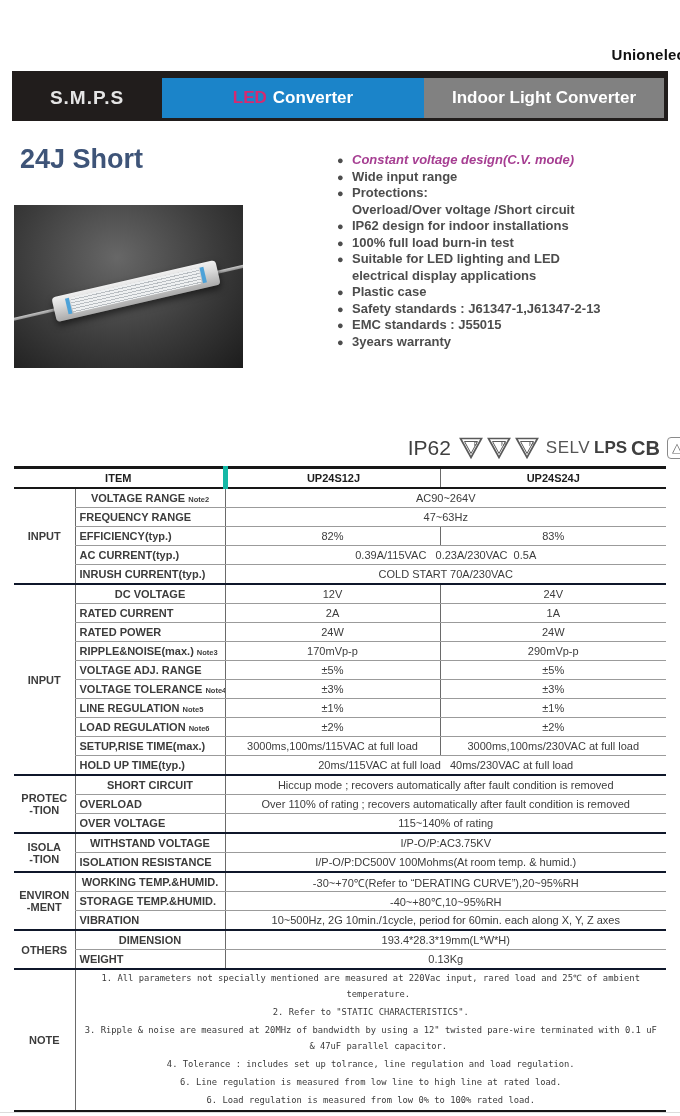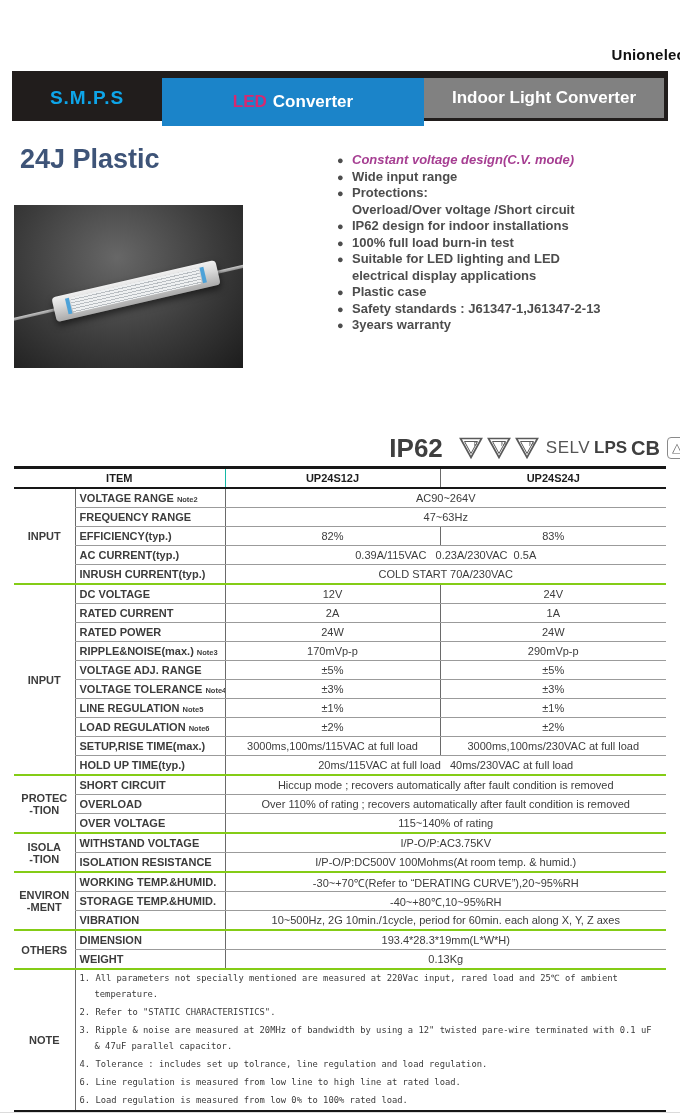--- a/index.html
+++ b/index.html
@@ -3,22 +3,22 @@
 <meta charset="utf-8">
 <style>
   html,body{margin:0;padding:0;background:#fff;}
   .page{position:relative;width:680px;height:1116px;background:#fff;overflow:hidden;
         font-family:"Liberation Sans",sans-serif;color:#3c3c3c;padding-left:40px;}
   
   .brand{position:absolute;top:46px;right:12px;font-size:15px;font-weight:bold;color:#111;letter-spacing:0.2px;}
   
   .banner{position:absolute;left:12px;top:71px;width:656px;height:50px;background:#211d1c;}
   .seg-black{position:absolute;left:0;top:7px;width:150px;height:40px;display:flex;align-items:center;justify-content:center;}
-  .seg-black span{color:#0ea5e9;font-weight:bold;font-size:19px;letter-spacing:1px;}
-  .seg-blue{position:absolute;left:150px;top:7px;width:262px;height:48px;background:#1b84c9;display:flex;align-items:center;justify-content:center;}
+  .seg-black span{color:#e5e5e5;font-weight:bold;font-size:19px;letter-spacing:1px;}
+  .seg-blue{position:absolute;left:150px;top:7px;width:262px;height:40px;background:#1b84c9;display:flex;align-items:center;justify-content:center;}
   .seg-blue span{color:#fff;font-weight:bold;font-size:17px;}
   .seg-blue .led{color:#d62a70;margin-right:6px;}
   .seg-gray{position:absolute;left:412px;top:7px;width:240px;height:40px;background:#818181;display:flex;align-items:center;justify-content:center;}
   .seg-gray span{color:#fff;font-weight:bold;font-size:17px;}
   
   .series-title{position:absolute;left:20px;top:144px;font-size:27px;font-weight:bold;color:#3e5478;}
   .series-sub{position:absolute;left:22px;top:182px;font-size:12px;line-height:15px;color:#8b8b8b;margin-top:37px;}
   
   .photo{position:absolute;left:14px;top:205px;width:229px;height:163px;
          background:radial-gradient(ellipse at 45% 32%,#676767 0%,#3c3c3c 55%,#1c1c1c 100%);overflow:hidden;}
@@ -31,40 +31,40 @@
   .device .stripeL,.device .stripeR{position:absolute;top:4px;bottom:5px;width:4px;background:#4da2d8;}
   .device .stripeL{left:13px;} .device .stripeR{right:13px;}
   
   .features{position:absolute;left:337px;top:152px;width:336px;list-style:none;margin:0;padding:0;}
   .features li{font-size:13px;font-weight:bold;color:#4d4d4d;line-height:16.5px;white-space:nowrap;}
   .features .blt{display:inline-block;width:15px;font-size:11px;color:#4d4d4d;}
   .features .noblt{display:inline-block;width:15px;}
   .features .accent{color:#a63e92;font-style:italic;}
   
   .certs{position:absolute;top:434px;right:14px;height:28px;display:flex;align-items:center;gap:4px;color:#3f3f3f;}
-  .certs .ip{font-size:26px;font-weight:bold;margin-right:12px;}
+  .certs .ip{font-size:21px;font-weight:normal;margin-right:4px;}
   .certs svg{display:block;}
   .certs .selv{font-size:17px;font-weight:normal;letter-spacing:0.5px;margin-left:3px;color:#555;}
   .certs .lps{font-size:17px;font-weight:bold;}
   .certs .cb{font-size:20px;font-weight:bold;}
   .certbox{display:inline-flex;align-items:center;border:1.5px solid #8a8a8a;border-radius:4px;height:20px;margin-left:3px;}
   .certbox .tri{font-size:13px;color:#666;padding:0 4px;border-right:1.5px solid #8a8a8a;line-height:18px;}
   .certbox .dia{font-size:13px;color:#9a9a9a;padding:0 4px;line-height:18px;}
   
   table.spec{position:absolute;left:14px;top:466px;width:652px;border-collapse:collapse;table-layout:fixed;
              border-top:3px solid #171717;border-bottom:3px solid #171717;}
   table.spec td{height:18px;padding:0 4px;font-size:11px;color:#3c3c3c;border-bottom:1px solid #9b9b9b;overflow:hidden;}
   tr.hdr td{border-bottom:2px solid #171717;font-weight:bold;text-align:center;color:#1d1d1d;}
-  tr.secstart td{border-top:2px solid #84cc16;}
+  tr.secstart td{border-top:2px solid #0f172a;text-align:center;}
   td.sec{font-weight:bold;text-align:center;font-size:10.5px;color:#222;line-height:12px;}
   td.item{font-weight:bold;font-size:10.5px;color:#333;border-left:1px solid #6a6a6a;border-right:1px solid #6a6a6a;padding-left:6px;white-space:nowrap;}
   td.item .notesup{font-size:7.5px;font-weight:bold;}
   td.v{text-align:center;white-space:pre;color:#474747;}
   td.v1{border-right:1px solid #6a6a6a;}
-  td.c-item{border-right:1px solid #14b8a6;}
+  td.c-item{border-right:5px solid #14b8a6;}
   td.c1{border-right:1px solid #6a6a6a;}
   td.notescell{border-left:1px solid #6a6a6a;padding:5px 6px;vertical-align:top;}
   .note-line{font-family:"DejaVu Sans Mono",monospace;font-size:8.8px;line-height:16px;color:#3a3a3a;
              padding-left:15px;text-indent:-15px;margin-bottom:2px;white-space:pre-wrap;}
   .footer-line{position:absolute;left:0;top:1112px;width:680px;height:1px;background:#dcdcdc;}
 </style>
 </head>
 <body>
 
 <div class="page">
@@ -77,21 +77,21 @@
     </div>
     <div class="seg-blue">
       <span class="led">LED</span>
       <span>Converter</span>
     </div>
     <div class="seg-gray">
       <span>Indoor Light Converter</span>
     </div>
   </div>
 
-  <div class="series-title">24J Plastic</div>
+  <div class="series-title">24J Short</div>
   <div class="series-sub">
     <div>24W single output</div>
     <div>with constant voltage circuit</div>
   </div>
 
   <div class="photo">
     <div class="wiregrp">
       <div class="wire"></div>
       <div class="device">
         <div class="stripeL"></div>
@@ -105,20 +105,21 @@
       <li><span class="blt">●</span><span class="accent">Constant voltage design(C.V. mode)</span></li>
       <li><span class="blt">●</span><span>Wide input range</span></li>
       <li><span class="blt">●</span><span>Protections:</span></li>
       <li><span class="noblt"></span><span>Overload/Over voltage /Short circuit</span></li>
       <li><span class="blt">●</span><span>IP62 design for indoor installations</span></li>
       <li><span class="blt">●</span><span>100% full load burn-in test</span></li>
       <li><span class="blt">●</span><span>Suitable for LED lighting and LED</span></li>
       <li><span class="noblt"></span><span>electrical display applications</span></li>
       <li><span class="blt">●</span><span>Plastic case</span></li>
       <li><span class="blt">●</span><span>Safety standards : J61347-1,J61347-2-13</span></li>
+      <li><span class="blt">●</span><span>EMC standards : J55015</span></li>
       <li><span class="blt">●</span><span>3years warranty</span></li>
     </ul>
 
   <div class="certs">
     <span class="ip">IP62</span>
     <span id="certMarks" style="display:inline-flex;gap:4px;">
         <svg width="24" height="22" viewBox="0 0 24 22">
           <path d="M1.5 1.5 L22.5 1.5 L12 20.5 Z" fill="none" stroke="#5a5a5a" stroke-width="1.7"></path>
           <path d="M5.5 4.5 L18.5 4.5 L12 16.5 Z" fill="none" stroke="#5a5a5a" stroke-width="1"></path>
           <text x="16.5" y="8.5" font-size="6" font-family="Liberation Sans" fill="#5a5a5a" text-anchor="middle">F</text>

